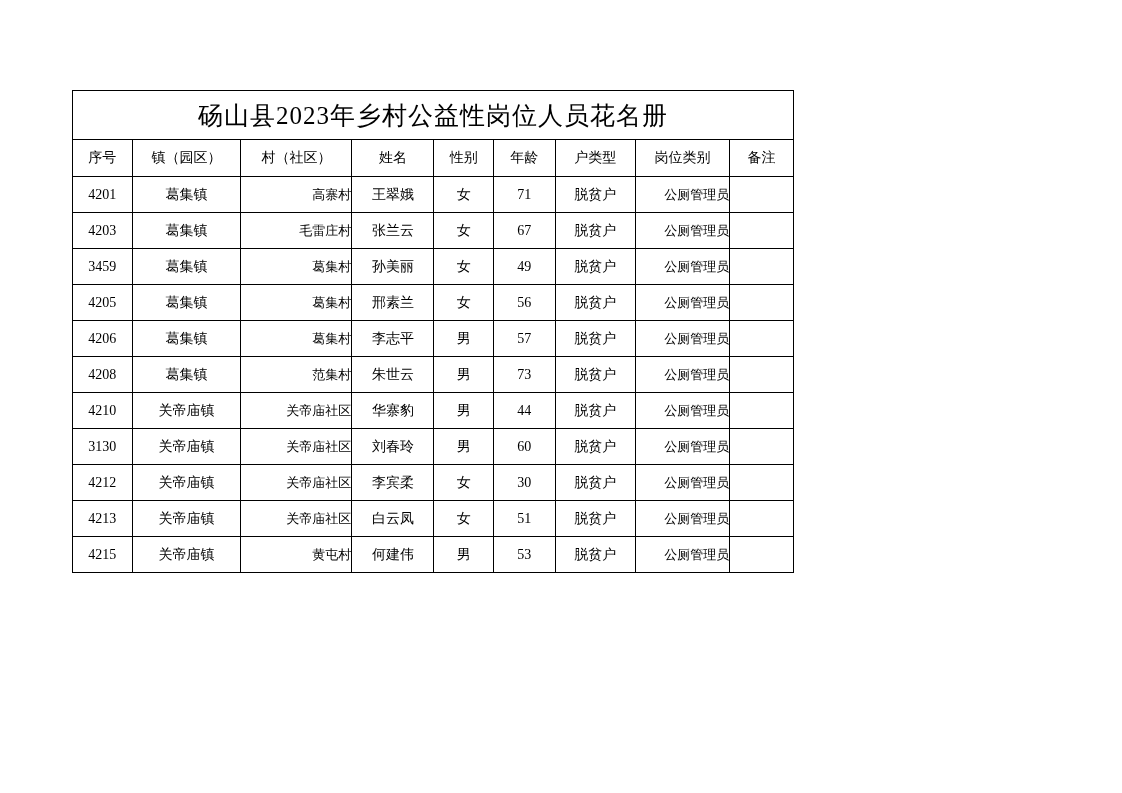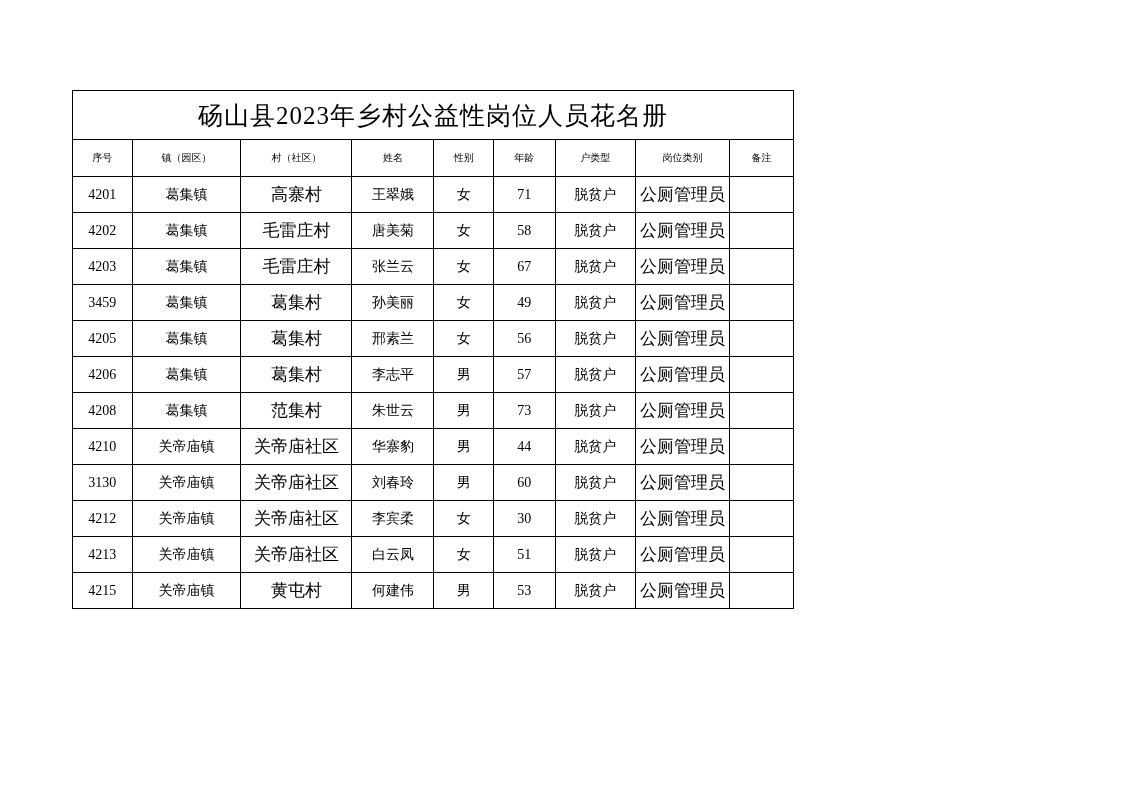--- a/index.html
+++ b/index.html
@@ -36,29 +36,30 @@
   }
   .title-cell {
     height: 48px;
     font-size: 25px;
     font-weight: bold;
     letter-spacing: 1px;
     font-family: "Liberation Serif", "DejaVu Serif", serif;
   }
   .head-cell {
     height: 36px;
-    font-size: 10px;
+    font-size: 14px;
     font-weight: bold;
   }
   .data-cell {
     height: 35px;
     font-size: 14px;
   }
   .data-cell.small {
-    font-size: 17px;
+    font-size: 13px;
+    text-align: right;
   }
   
   col.c0 { width: 58px; }
   col.c1 { width: 106px; }
   col.c2 { width: 108px; }
   col.c3 { width: 80px; }
   col.c4 { width: 58px; }
   col.c5 { width: 60px; }
   col.c6 { width: 78px; }
   col.c7 { width: 92px; }
@@ -100,31 +101,20 @@
           <td class="data-cell">葛集镇</td>
           <td class="data-cell small">高寨村</td>
           <td class="data-cell">王翠娥</td>
           <td class="data-cell">女</td>
           <td class="data-cell">71</td>
           <td class="data-cell">脱贫户</td>
           <td class="data-cell small">公厕管理员</td>
           <td class="data-cell"></td>
         </tr>
         <tr>
-          <td class="data-cell">4202</td>
-          <td class="data-cell">葛集镇</td>
-          <td class="data-cell small">毛雷庄村</td>
-          <td class="data-cell">唐美菊</td>
-          <td class="data-cell">女</td>
-          <td class="data-cell">58</td>
-          <td class="data-cell">脱贫户</td>
-          <td class="data-cell small">公厕管理员</td>
-          <td class="data-cell"></td>
-        </tr>
-        <tr>
           <td class="data-cell">4203</td>
           <td class="data-cell">葛集镇</td>
           <td class="data-cell small">毛雷庄村</td>
           <td class="data-cell">张兰云</td>
           <td class="data-cell">女</td>
           <td class="data-cell">67</td>
           <td class="data-cell">脱贫户</td>
           <td class="data-cell small">公厕管理员</td>
           <td class="data-cell"></td>
         </tr>

